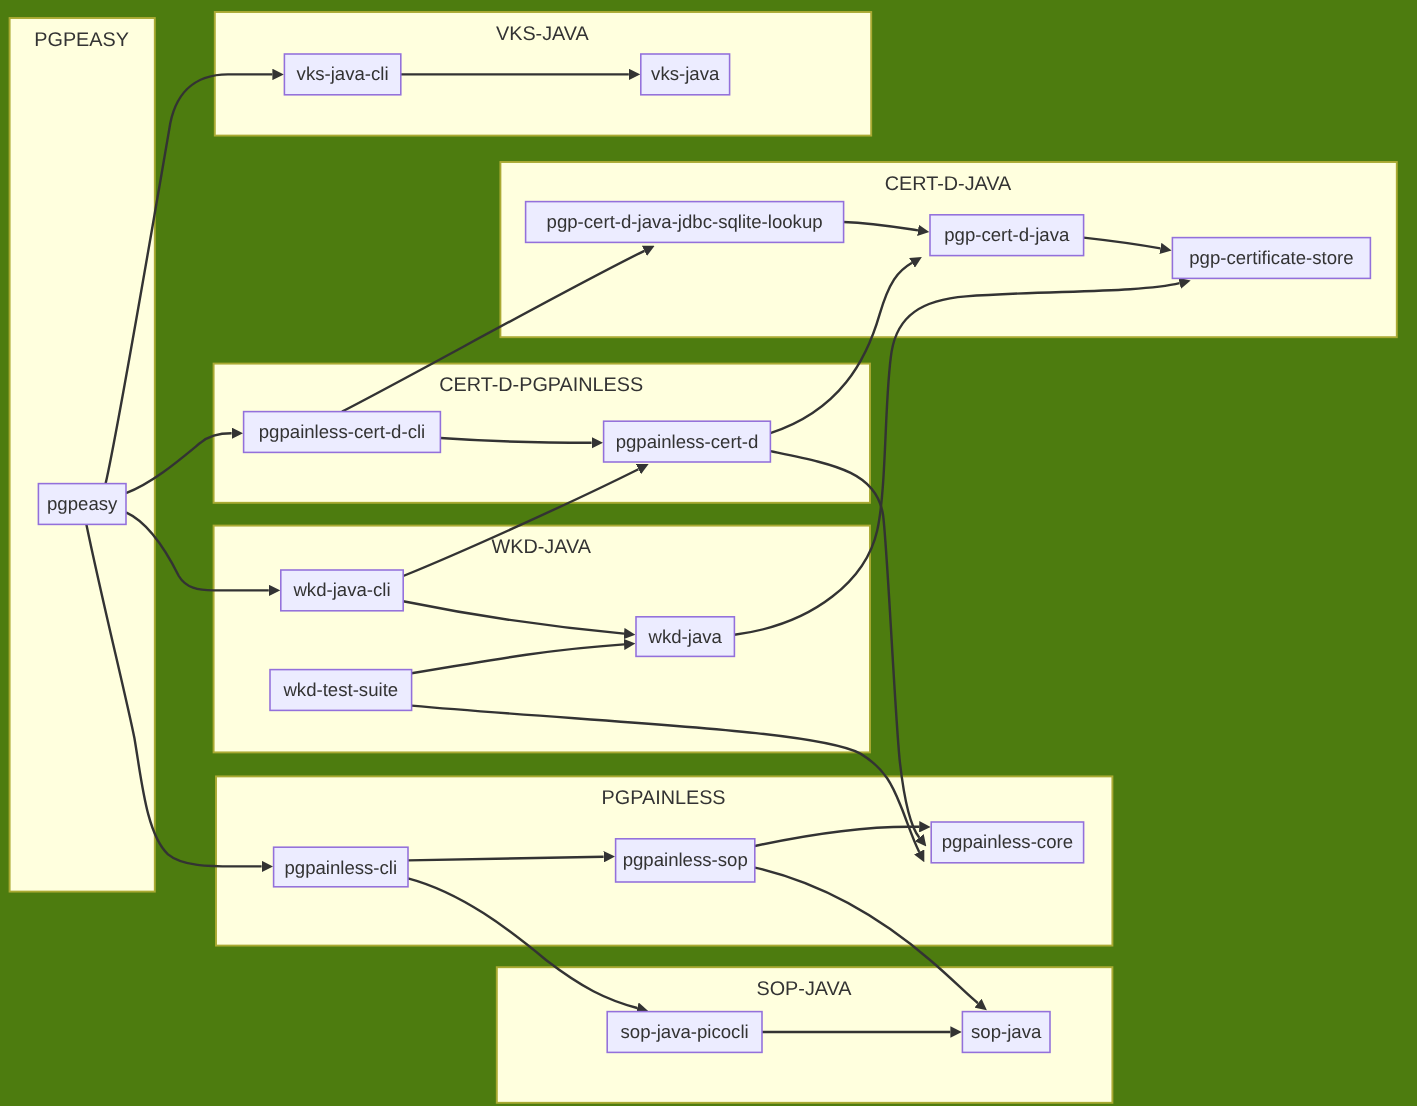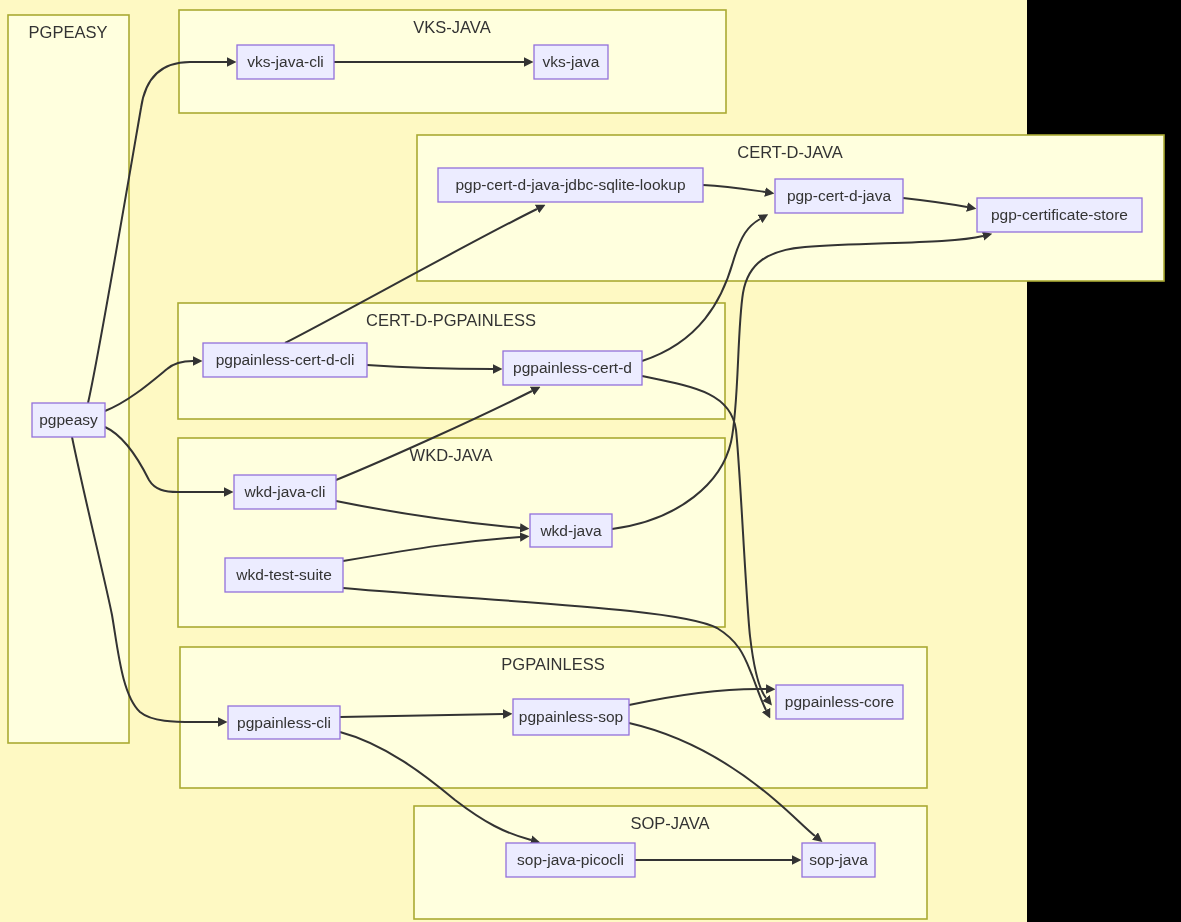--- a/index.html
+++ b/index.html
@@ -5,23 +5,23 @@
   html, body {
     margin: 0;
     padding: 0;
     background: #000000;
     width: 1181px;
     height: 922px;
     overflow: hidden;
   }
   .canvas {
     position: relative;
-    width: 1027px;
+    width: 1181px;
     height: 922px;
-    background: #fef9c3;
+    background: #4d7c0f;
   }
   svg {
     display: block;
     font-family: "Liberation Sans", sans-serif;
   }
   .group-rect {
     fill: #ffffde;
     stroke: #aaaa33;
     stroke-width: 1.6;
   }

